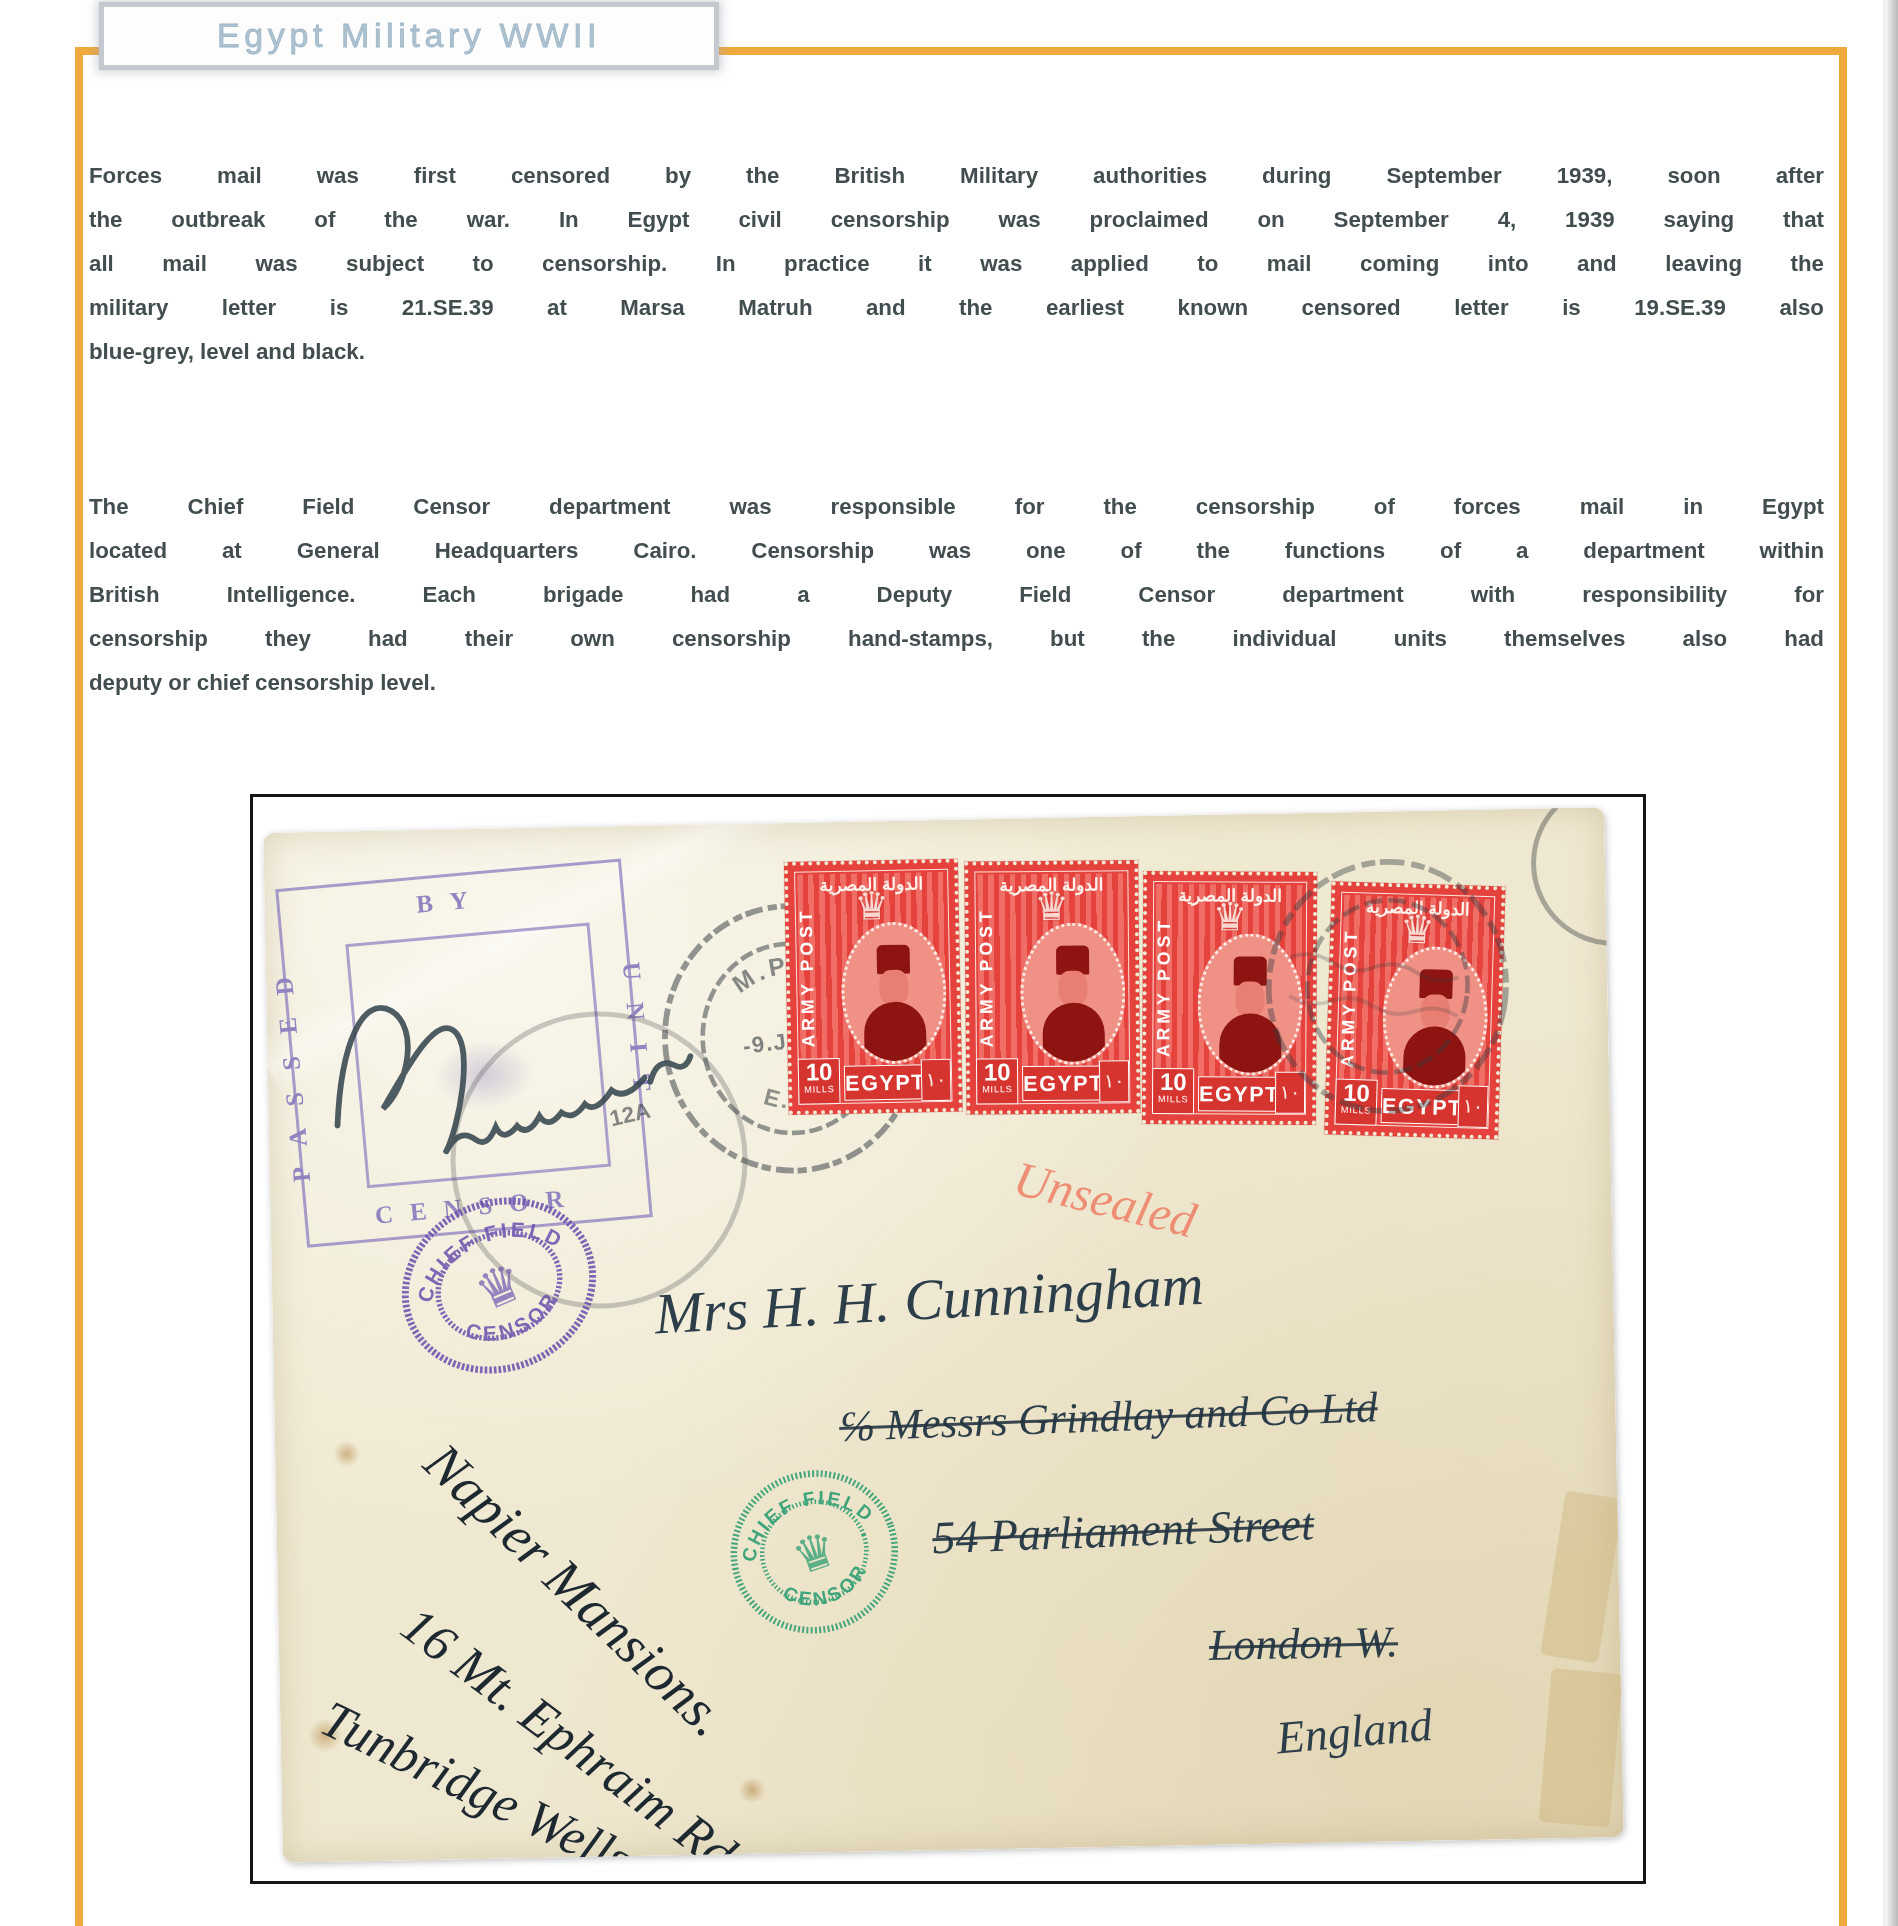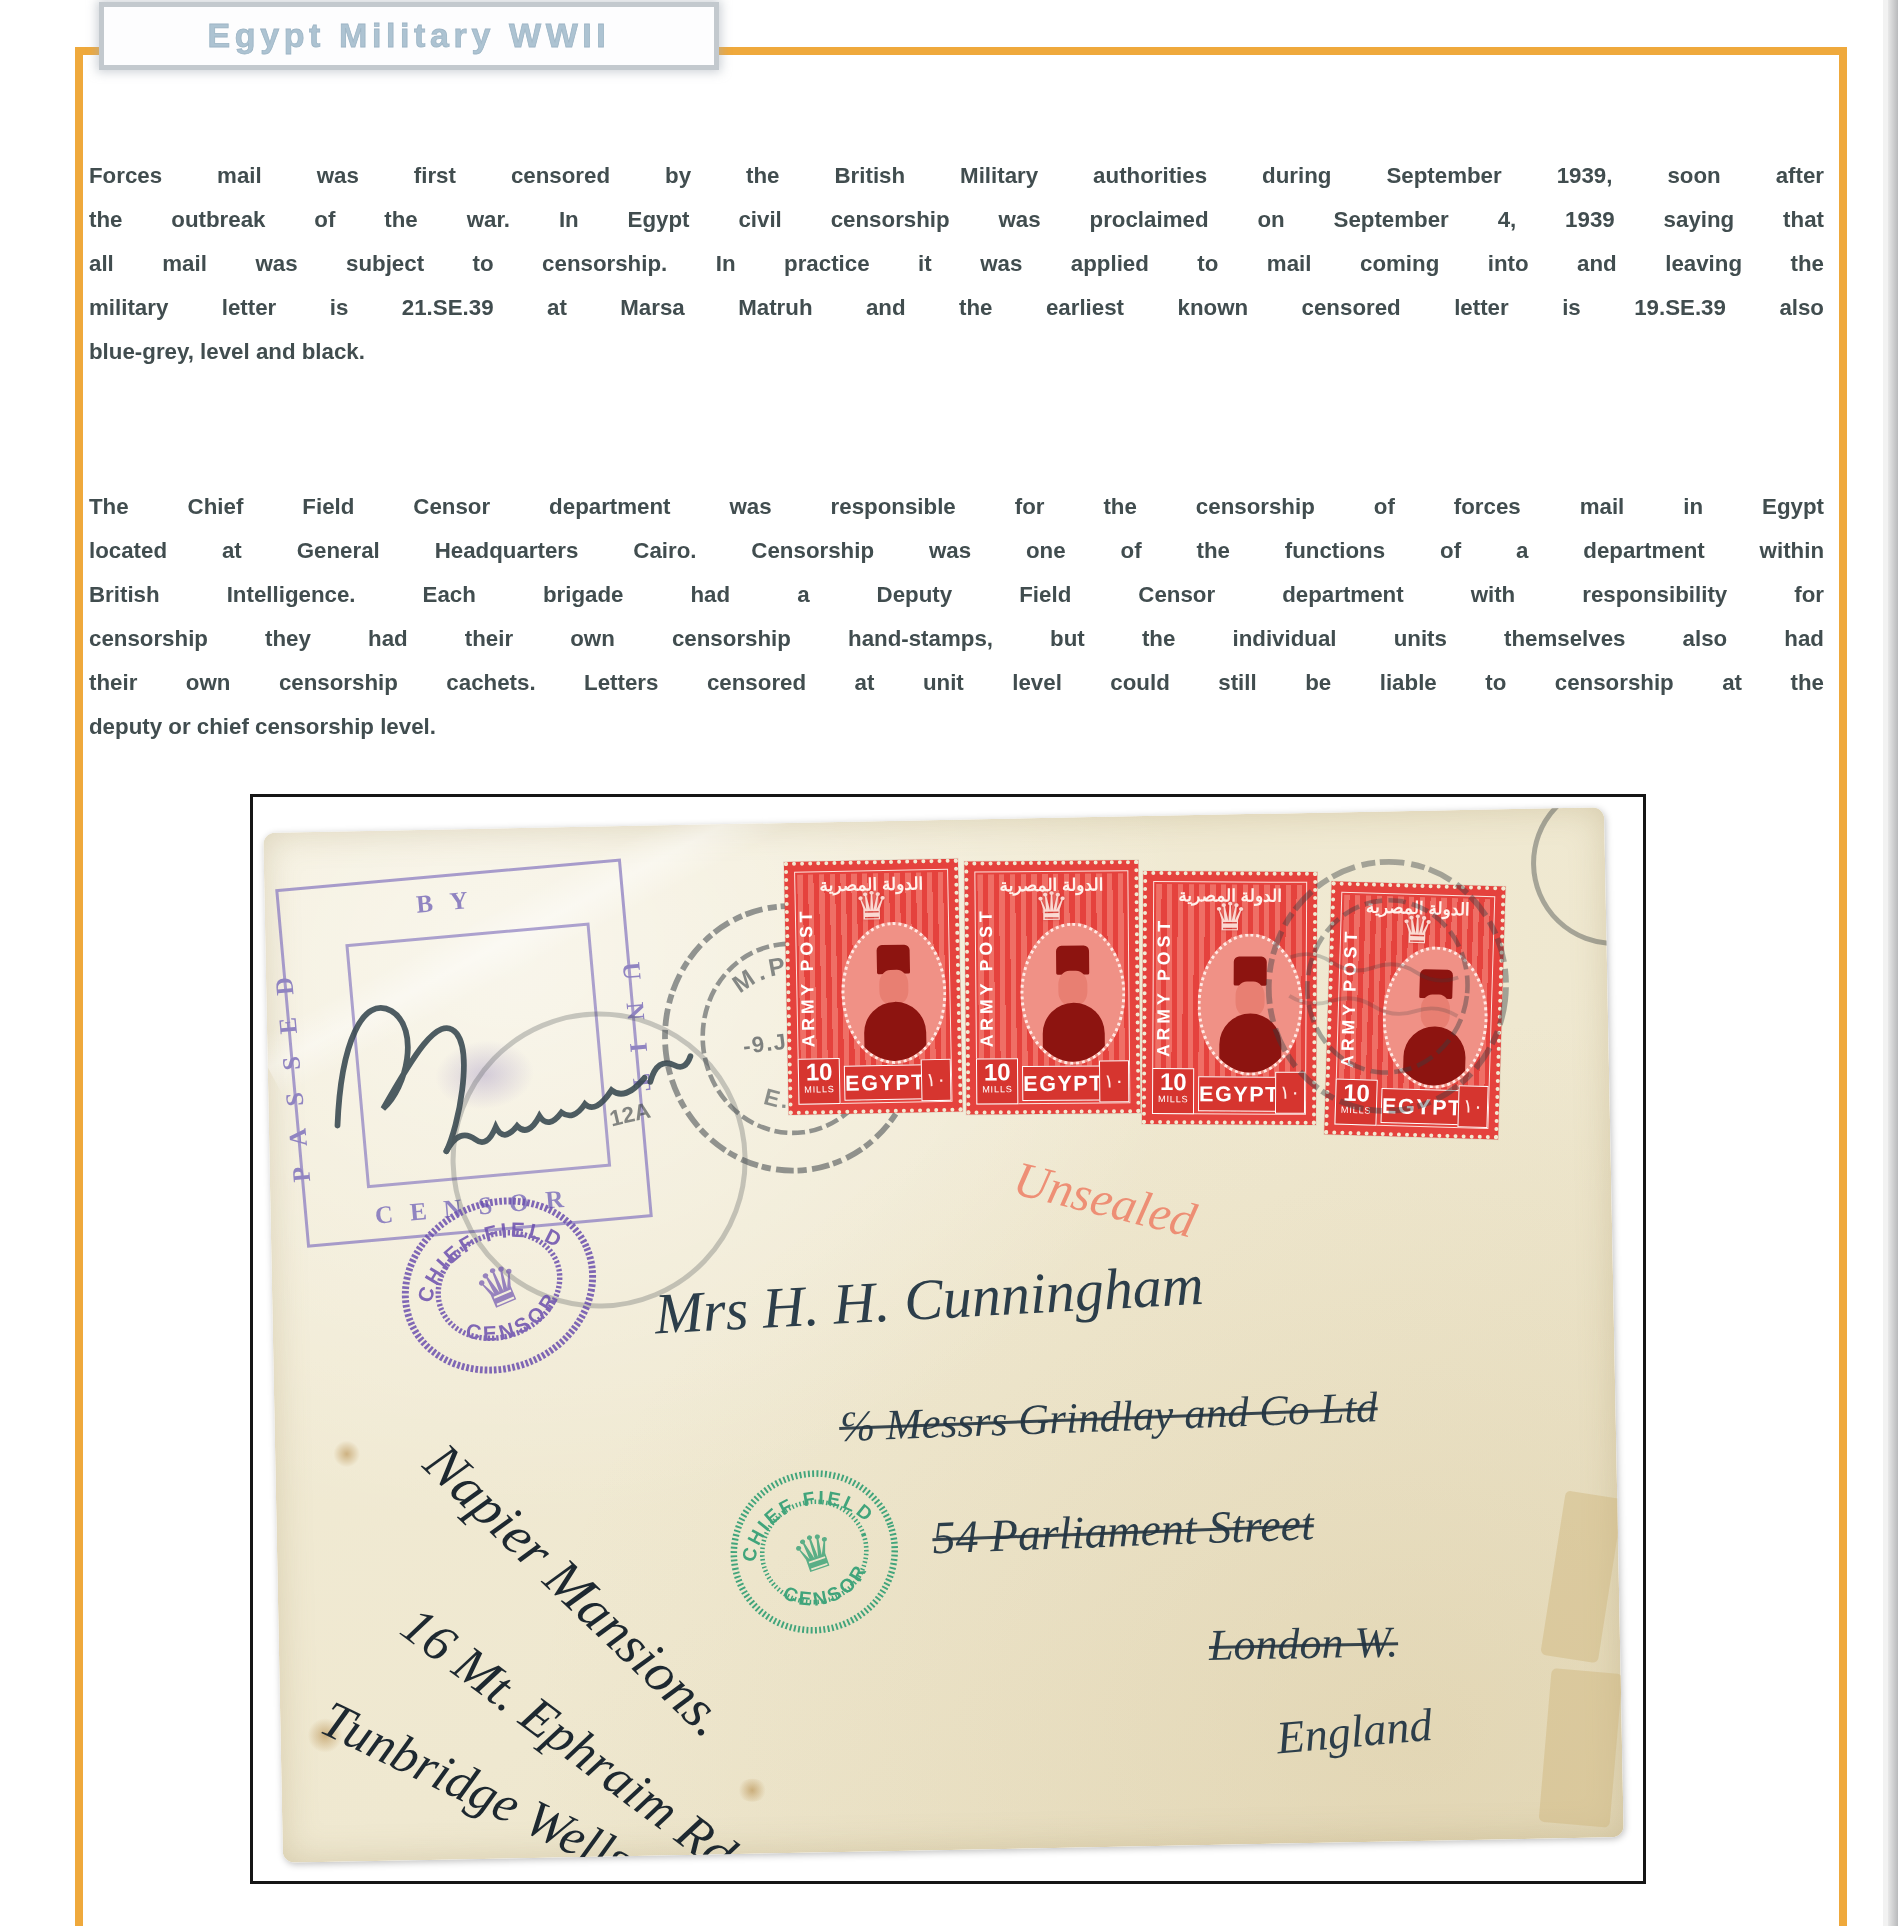--- a/index.html
+++ b/index.html
@@ -7,21 +7,21 @@
         font-family:"Liberation Sans", sans-serif;}
   
   .yellow-border{position:absolute;left:75px;top:47px;width:1772px;height:2552px;
         border:8.5px solid #efa93c;box-sizing:border-box;}
   .scan-edge{position:absolute;right:0;top:0;width:10px;height:100%;
         background:linear-gradient(to right,#e8e8e8,#b9babc);}
   .scan-edge-b{position:absolute;right:10px;top:0;width:5.4px;height:100%;background:#f2f2f2;}
   .tab{position:absolute;left:99px;top:1.5px;width:620px;height:68px;background:#fdfdfe;
         border:5px solid #c3c9ce;box-sizing:border-box;box-shadow:0 0 10px 2.3px rgba(160,170,178,.55);
         display:flex;align-items:center;justify-content:center;}
-  .tab span{font-size:34px;font-weight:bold;letter-spacing:4.6px;color:#adc3d2;
+  .tab span{font-size:34px;font-weight:normal;letter-spacing:4.6px;color:#adc3d2;
         -webkit-text-stroke:0.8px #9db5c5;}
   .title{position:absolute;left:75px;top:87px;width:1772px;text-align:center;margin:0;
         font-size:28.5px;font-weight:bold;color:#424e51;letter-spacing:1.2px;}
   
   .para{position:absolute;left:89px;width:1735px;color:#414d4f;font-weight:bold;
         font-size:22.3px;}
   .jline{height:44px;line-height:44px;text-align:justify;text-align-last:justify;white-space:normal;}
   .jline.lastln{text-align-last:left;}
   .p1{top:154px;}
   .p2{top:485px;}
@@ -118,21 +118,20 @@
     <div class="jline">all mail was subject to censorship. In practice it was applied to mail coming into and leaving the</div>
     <div class="jline">military letter is 21.SE.39 at Marsa Matruh and the earliest known censored letter is 19.SE.39 also</div>
     <div class="jline lastln">blue-grey, level and black.</div>
   </div>
 
   <div class="para p2">
     <div class="jline">The Chief Field Censor department was responsible for the censorship of forces mail in Egypt</div>
     <div class="jline">located at General Headquarters Cairo. Censorship was one of the functions of a department within</div>
     <div class="jline">British Intelligence.  Each brigade had a Deputy Field Censor department with responsibility for</div>
     <div class="jline">censorship they had their own censorship hand-stamps, but the individual units themselves also had</div>
-    <div class="jline">their own censorship cachets. Letters censored at unit level could still be liable to censorship at the</div>
     <div class="jline lastln">deputy or chief censorship level.</div>
   </div>
 
   <div class="frame">
     <div class="envelope">
       <div class="crease"></div>
       <div class="spot" style="left:58px;top:609px;width:27px;height:27px;"></div>
       <div class="spot" style="left:27px;top:886px;width:35px;height:35px;"></div>
       <div class="spot" style="left:455px;top:955px;width:31px;height:23px;"></div>
       <div class="spot" style="left:1148px;top:293px;width:42px;height:31px;"></div>

